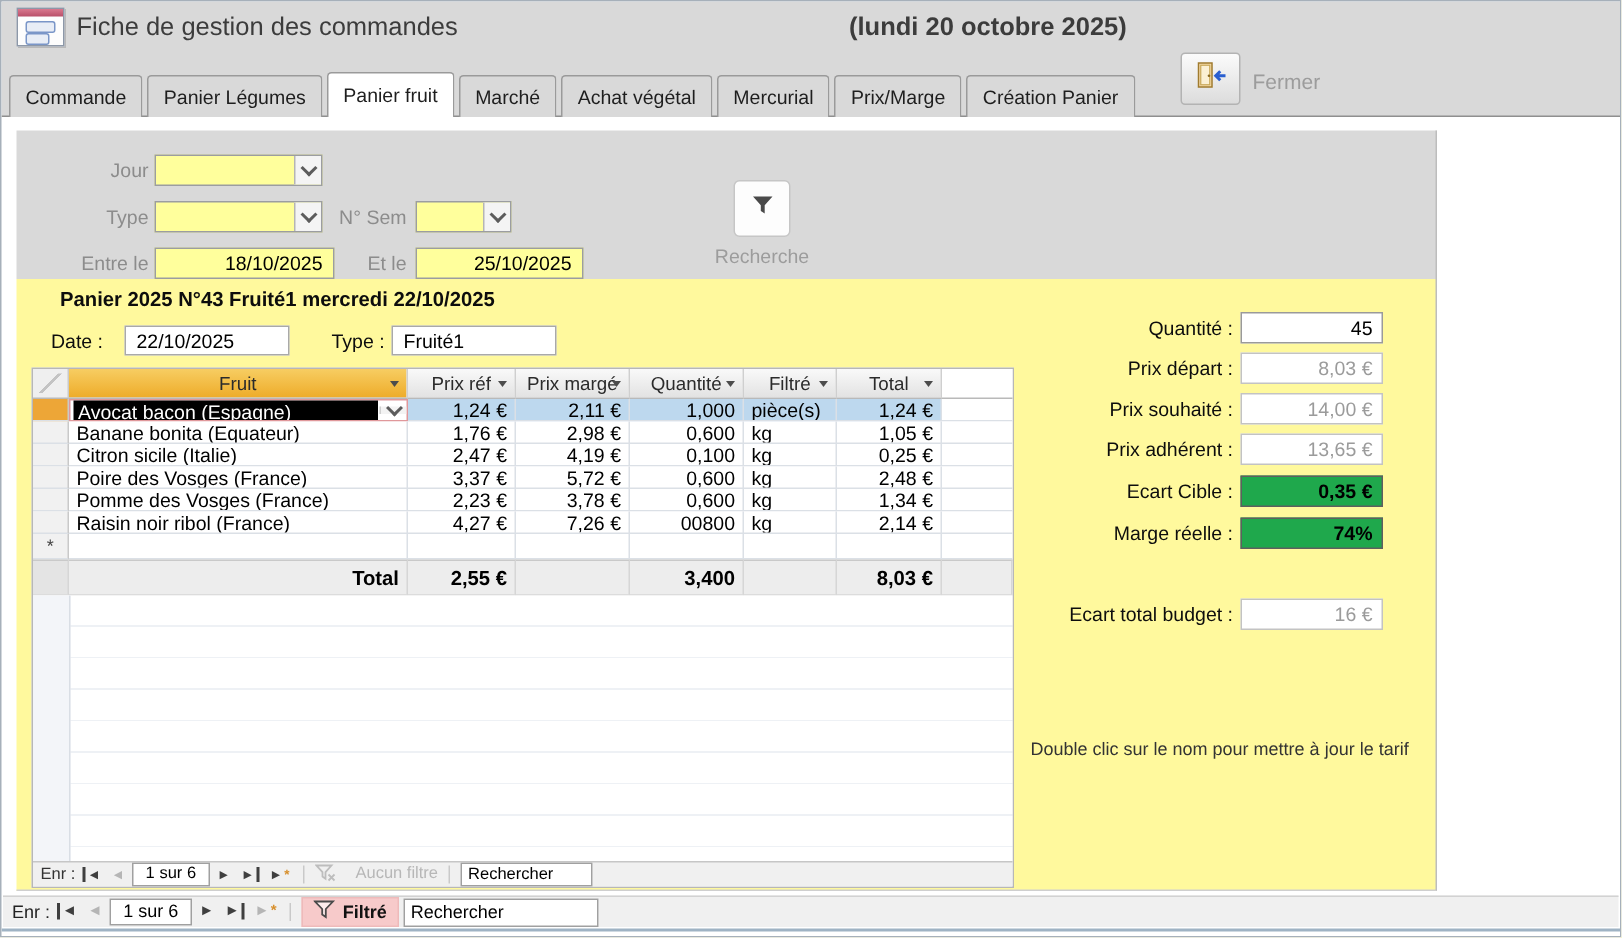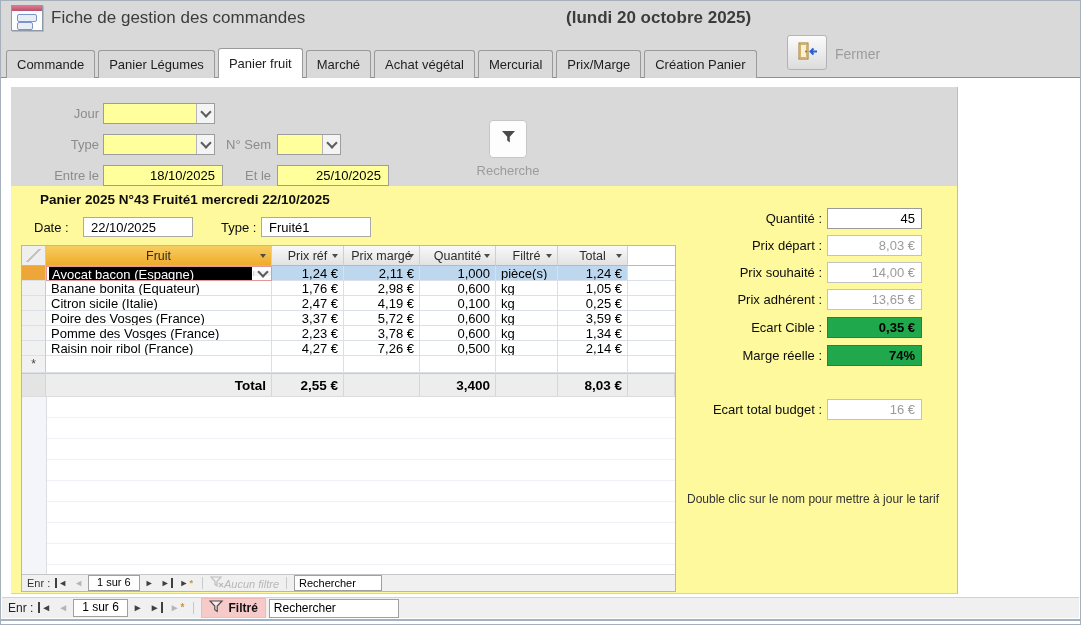--- a/index.html
+++ b/index.html
@@ -88,21 +88,21 @@
   .edge{position:absolute;left:0;right:0;bottom:3px;height:2px;background:#9fb3c4;}
   .nav-btn{font-size:9px;color:#3f3f3f;padding:0 2px;line-height:12px;}
   .main-nav .nav-btn{font-size:10px;}
   .nav-btn.gray{color:#b5b5b5;}
   .bar-l{border-left:2px solid currentColor;padding-left:1px;}
   .bar-r{border-right:2px solid currentColor;padding-right:1px;}
   .star{color:#d78f2c;font-weight:bold;margin-left:1px;}
   .nav-counter{background:#fff;border:1px solid #a0a0a0;padding:0 8px;height:14px;line-height:13px;font-size:11px;color:#000;}
   .main-nav .nav-counter{height:16px;line-height:15px;font-size:12px;}
   .nav-sep{width:1px;height:12px;background:#c9c9c9;margin:0 4px;}
-  .nav-filter{display:flex;align-items:flex-end;gap:0;color:#b7b7b7;font-style:italic;}
+  .nav-filter{display:flex;align-items:flex-start;gap:13px;color:#b7b7b7;}
   .chip{display:flex;align-items:center;gap:4px;background:#f7caca;border:1px solid #eebaba;height:18px;
     padding:0 7px;color:#111;font-weight:bold;}
   .nav-search{background:#fff;border:1px solid #a0a0a0;height:14px;font-size:11px;padding:0 4px;width:78px;
     font-family:inherit;color:#000;}
   .main-nav .nav-search{height:17px;font-size:12px;width:120px;}
 
   
   .summary{position:absolute;left:0;top:0;width:947px;height:408px;pointer-events:none;}
   .summary *{pointer-events:auto;}
   .srow{position:absolute;right:36px;display:flex;align-items:center;gap:5px;height:21px;}
@@ -258,39 +258,39 @@
             <div class="cell c-num">0,25 €</div>
             <div class="cell c-fill"></div>
           </div>
           <div class="trow">
             <div class="cell c-sel"></div>
             <div class="cell">Poire des Vosges (France)</div>
             <div class="cell c-num">3,37 €</div>
             <div class="cell c-num">5,72 €</div>
             <div class="cell c-num">0,600</div>
             <div class="cell">kg</div>
-            <div class="cell c-num">3,59 €</div>
+            <div class="cell c-num">2,48 €</div>
             <div class="cell c-fill"></div>
           </div>
           <div class="trow">
             <div class="cell c-sel"></div>
             <div class="cell">Pomme des Vosges (France)</div>
             <div class="cell c-num">2,23 €</div>
             <div class="cell c-num">3,78 €</div>
             <div class="cell c-num">0,600</div>
             <div class="cell">kg</div>
             <div class="cell c-num">1,34 €</div>
             <div class="cell c-fill"></div>
           </div>
           <div class="trow">
             <div class="cell c-sel"></div>
             <div class="cell">Raisin noir ribol (France)</div>
             <div class="cell c-num">4,27 €</div>
             <div class="cell c-num">7,26 €</div>
-            <div class="cell c-num">0,500</div>
+            <div class="cell c-num">00800</div>
             <div class="cell">kg</div>
             <div class="cell c-num">2,14 €</div>
             <div class="cell c-fill"></div>
           </div>
         </div>
 
       <div class="nrow">
         <div class="cell c-sel">*</div>
         <div class="cell"></div>
           <div class="cell"></div>

